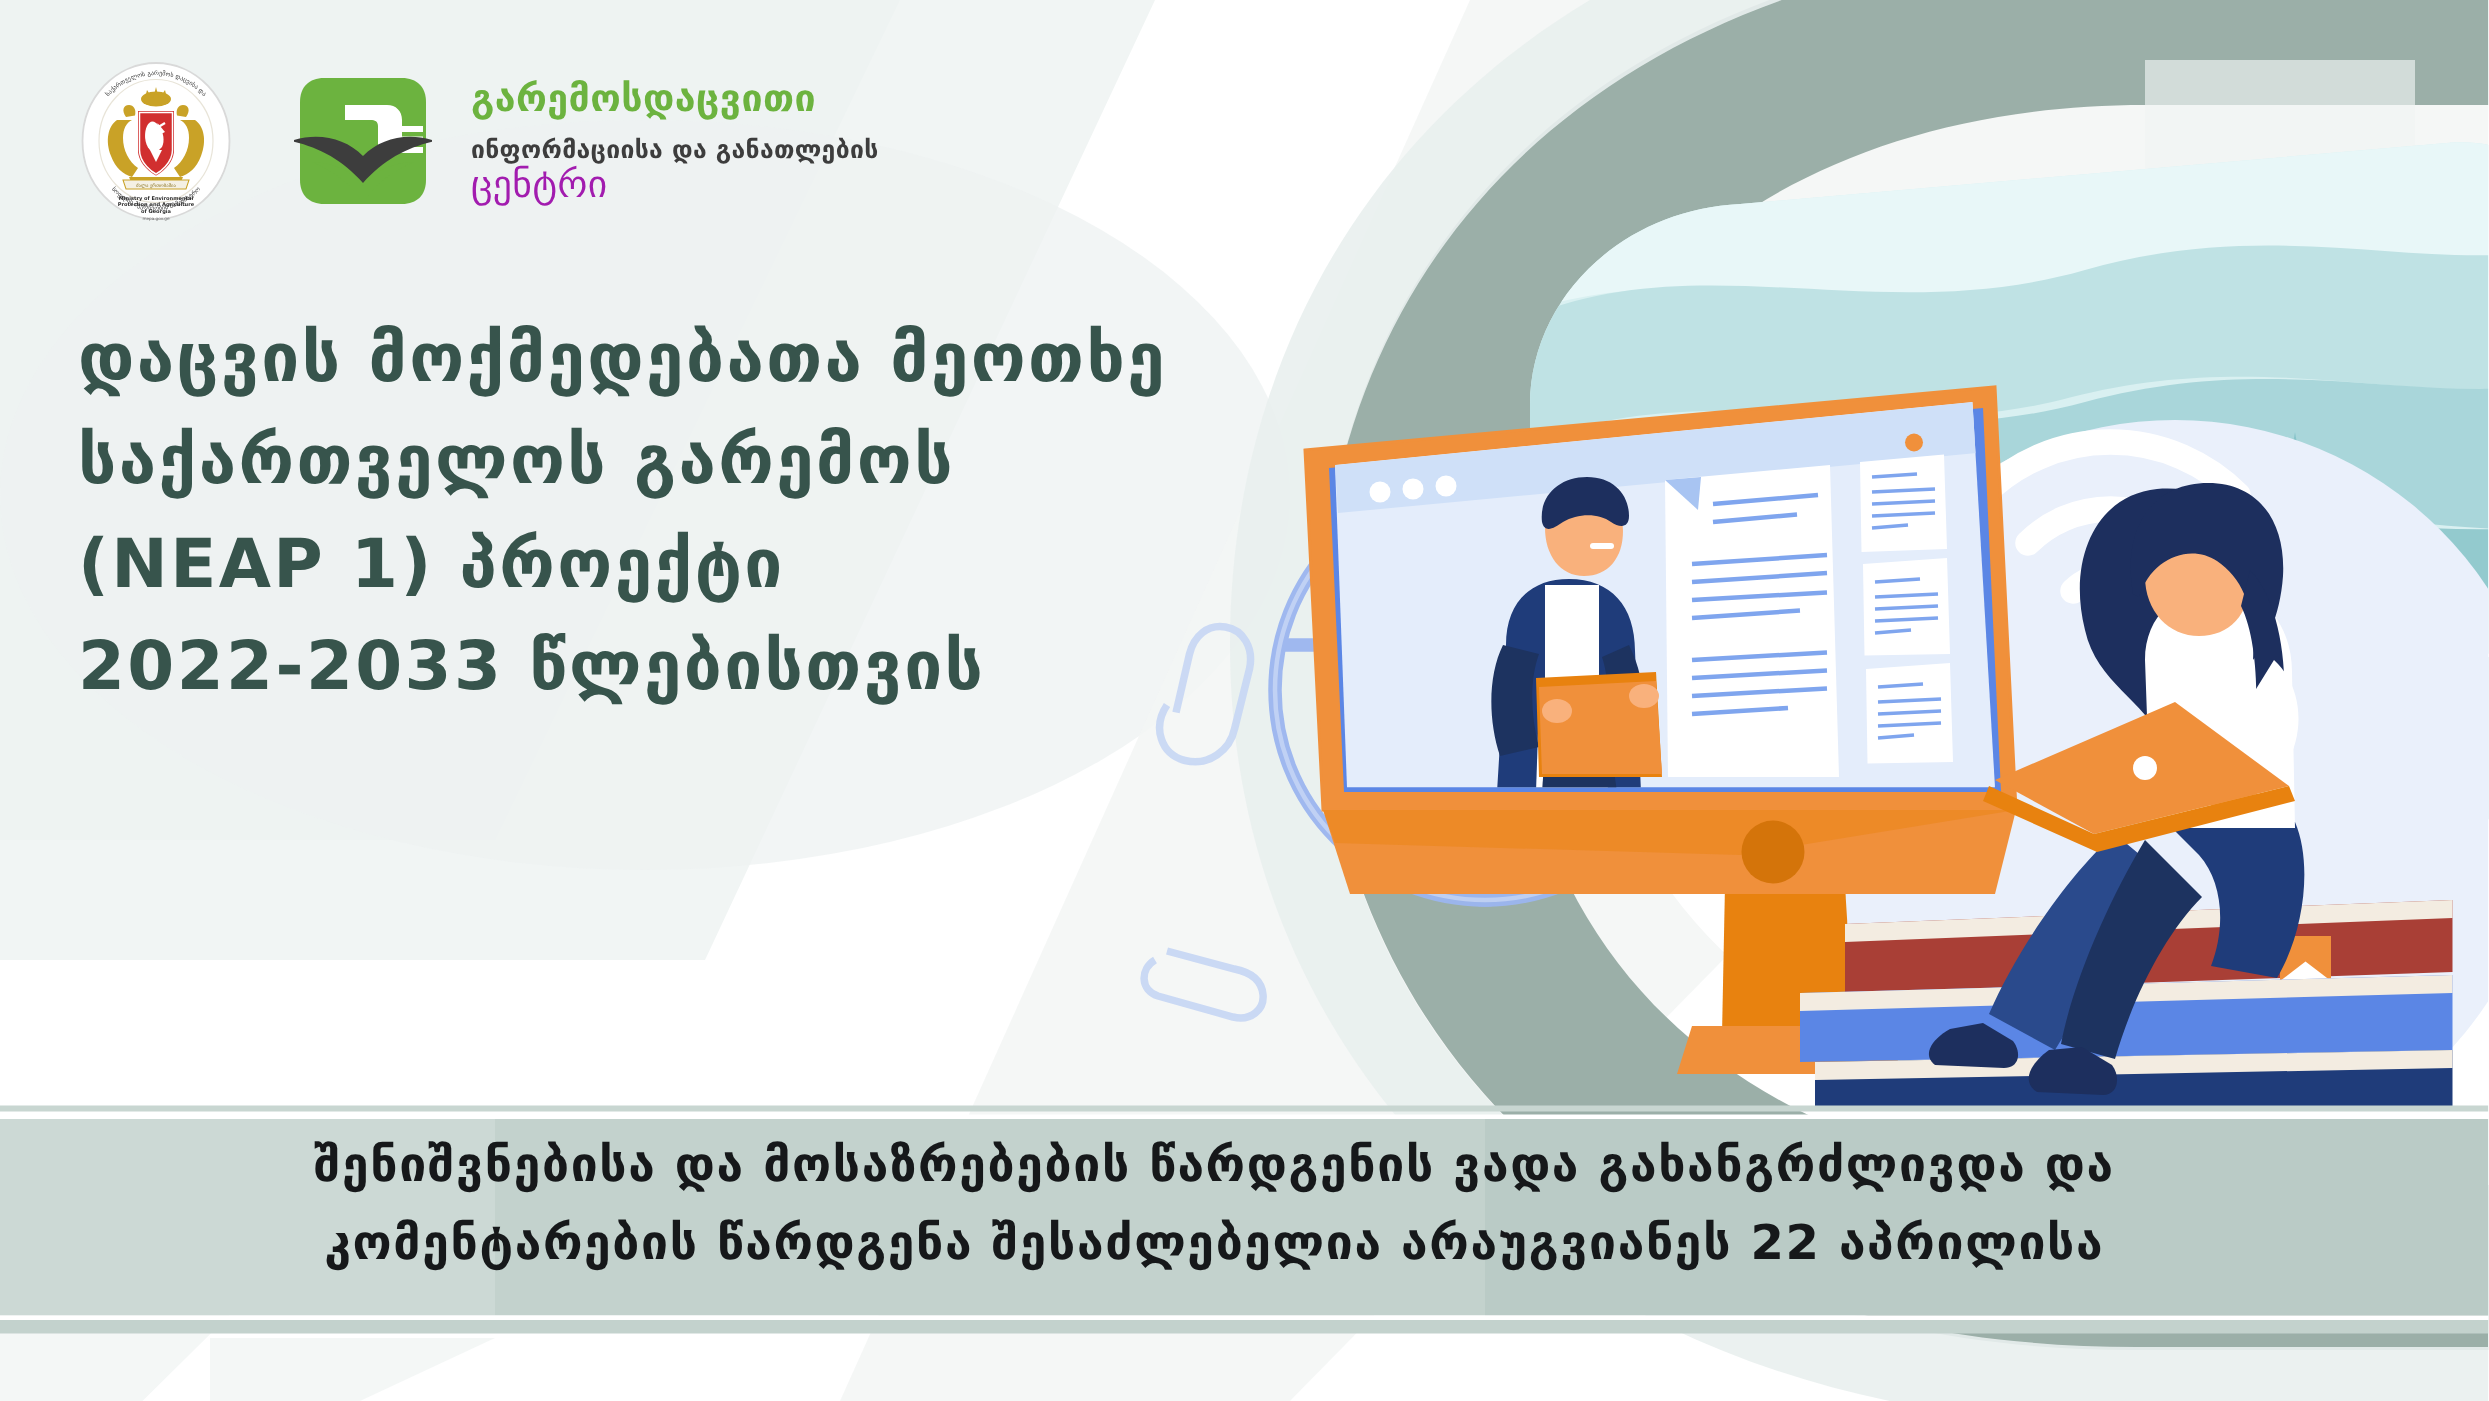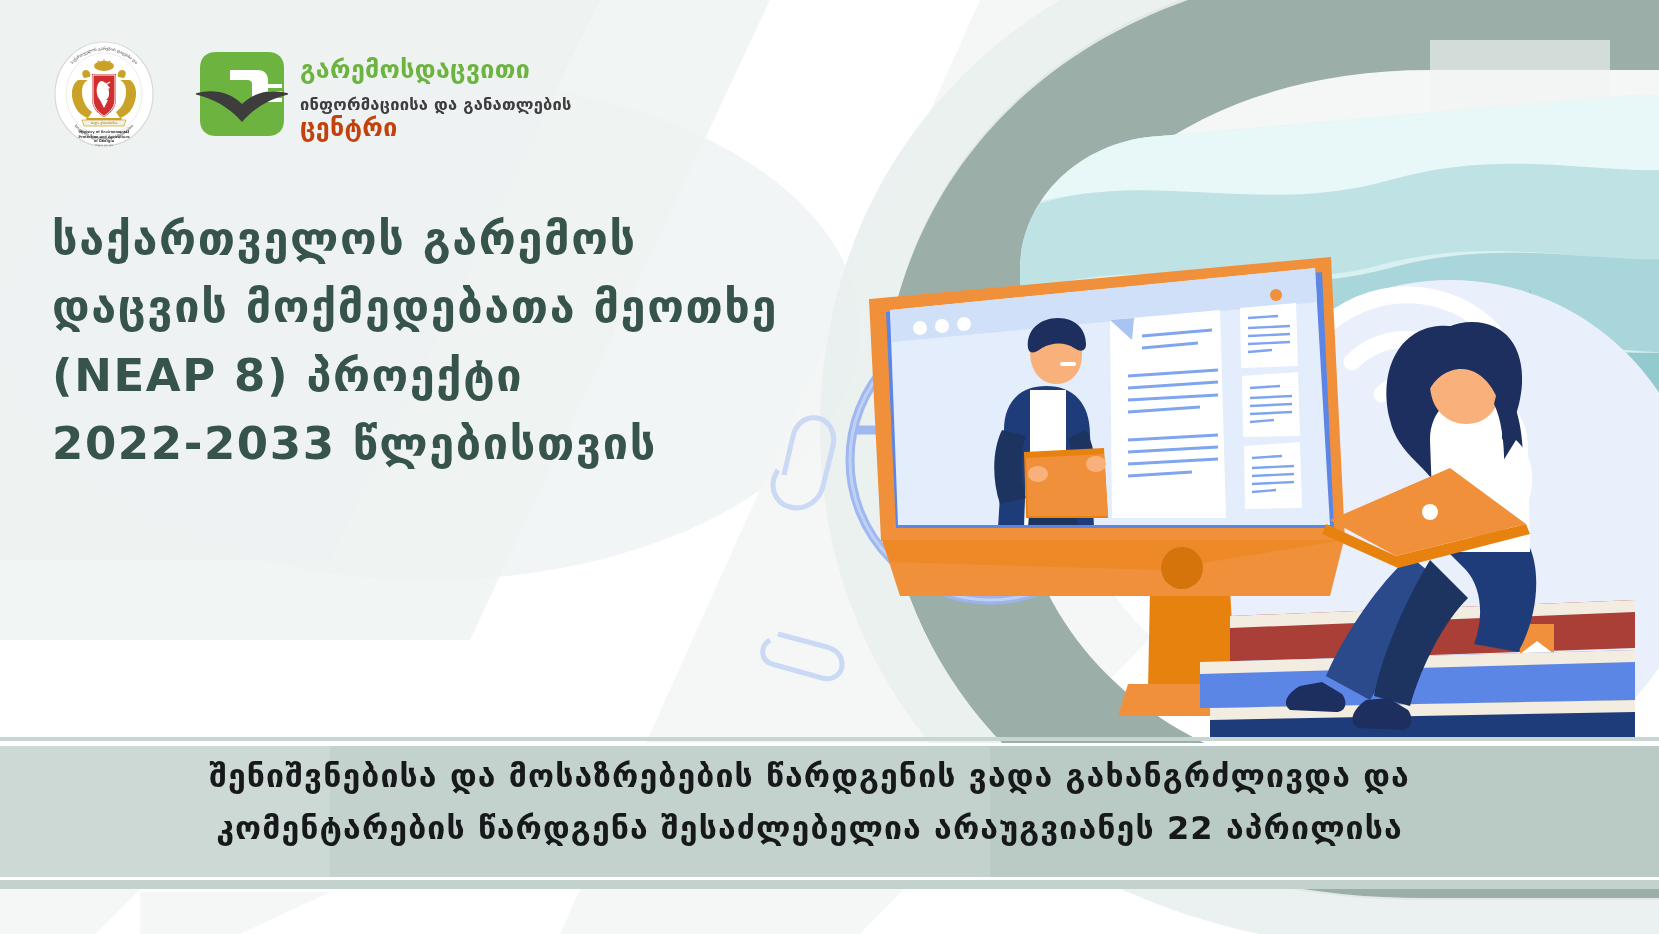--- a/index.html
+++ b/index.html
@@ -13,26 +13,26 @@
   .poster { position:absolute; inset:0; width:1659px; height:934px; overflow:hidden; background:#ffffff; }
 
   
   .bg-svg { position:absolute; inset:0; width:1659px; height:934px; }
 
   
   .header-logos { position:absolute; left:48px; top:38px; display:flex; align-items:center; gap:36px; z-index:40; }
 
   .ministry-seal { width:112px; height:112px; position:relative; }
 
-  .eiec-logo { display:flex; align-items:flex-end; gap:12px; }
+  .eiec-logo { display:flex; align-items:center; gap:26px; }
   .eiec-mark { width:92px; height:92px; flex:0 0 auto; }
   .eiec-text { display:flex; flex-direction:column; justify-content:center; line-height:1.02; }
   .eiec-l1 { font-size:25px; font-weight:bold; color:#6cb33f; letter-spacing:.3px; white-space:nowrap; }
   .eiec-l2 { font-size:16.5px; font-weight:bold; color:#3d3d3d; letter-spacing:.2px; white-space:nowrap; margin-top:14px;}
-  .eiec-l3 { font-size:25px; font-weight:bold; color:#c2410c; letter-spacing:.3px; white-space:nowrap; margin-top:1px;}
+  .eiec-l3 { font-size:25px; font-weight:normal; color:#a21caf; letter-spacing:.3px; white-space:nowrap; margin-top:1px;}
 
   
   .title-block { position:absolute; left:52px; top:205px; z-index:40; width:720px; }
   .title-line {
     font-size:45px;
     line-height:1.52;
     font-weight:bold;
     color:#37544c;
     letter-spacing:1.6px;
     white-space:nowrap;
@@ -400,23 +400,23 @@
       </svg>
       <div class="eiec-text">
         <div class="eiec-l1">გარემოსდაცვითი</div>
         <div class="eiec-l2">ინფორმაციისა და განათლების</div>
         <div class="eiec-l3">ცენტრი</div>
       </div>
     </div>
   </div>
 
   <div class="title-block">
+    <div class="title-line">დაცვის მოქმედებათა მეოთხე</div>
     <div class="title-line">საქართველოს გარემოს</div>
-    <div class="title-line">დაცვის მოქმედებათა მეოთხე</div>
-    <div class="title-line">(NEAP 8) პროექტი</div>
+    <div class="title-line">(NEAP 1) პროექტი</div>
     <div class="title-line">2022-2033 წლებისთვის</div>
   </div>
 
   <div class="banner">
     <div class="banner-rule-top"></div>
     <div class="banner-rule-top2"></div>
     <div class="banner-fill"></div>
     <div class="banner-shade1"></div>
     <div class="banner-shade2"></div>
     <div class="banner-rule-bot"></div>

